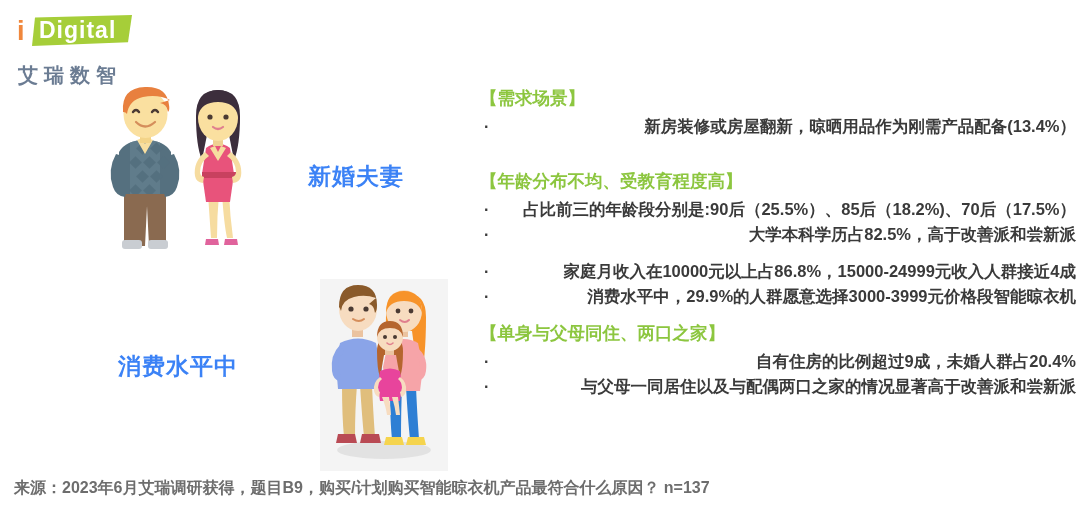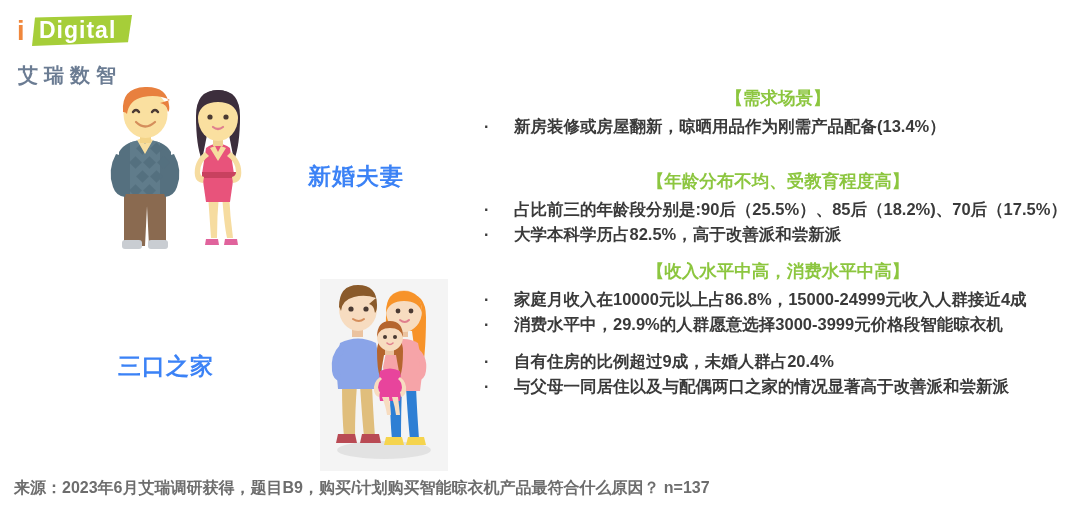--- a/index.html
+++ b/index.html
@@ -107,21 +107,20 @@
   .block.b1 { margin-bottom: 30px; }
   .block.b2 { margin-bottom: 12px; }
   .block.b3 { margin-bottom: 12px; }
   .block-title {
     color: #8CC63F;
     font-size: 17.5px;
     font-weight: 700;
     line-height: 24px;
     margin-bottom: 4px;
     letter-spacing: 0px;
-    text-align: center;
   }
   .bullet-row {
     display: flex;
     align-items: flex-start;
     line-height: 25px;
     font-size: 16.5px;
     font-weight: 700;
     color: #3a3a3a;
   }
   .bullet-dot {
@@ -130,20 +129,21 @@
     text-align: left;
     padding-left: 4px;
     font-size: 16px;
     line-height: 25px;
     color: #3a3a3a;
     box-sizing: border-box;
   }
   .bullet-text {
     flex: 1 1 auto;
     padding-left: 6px;
+    text-align: right;
   }
 
   
   #source {
     position: absolute;
     left: 14px;
     bottom: 9px;
     font-size: 16px;
     font-weight: 700;
     color: #6d6d6d;
@@ -288,21 +288,21 @@
     <rect x="65" y="66" width="9" height="10" fill="#EBC3A0"></rect>
     <ellipse cx="70" cy="58" rx="13" ry="14" fill="#F7DCC0"></ellipse>
     <path d="M57 58 q0 -16 13 -16 q13 0 13 16 q-2 -9 -13 -9 q-11 0 -13 9 z" fill="#B5652E"></path>
     <circle cx="65" cy="58" r="2" fill="#4A3A33"></circle>
     <circle cx="75" cy="58" r="2" fill="#4A3A33"></circle>
     <path d="M67 64 q3 3 6 0" stroke="#E07F8E" stroke-width="1.6" fill="none" stroke-linecap="round"></path>
   </g>
 </svg>
 
 <div class="persona-label" id="label-couple">新婚夫妻</div>
-<div class="persona-label" id="label-family">三口之家</div>
+<div class="persona-label" id="label-family">消费水平中</div>
 
 <div id="content">
 
   <div class="block b1">
     <div class="block-title">【需求场景】</div>
     <div class="bullet-row">
       <span class="bullet-dot">·</span>
       <span class="bullet-text">新房装修或房屋翻新，晾晒用品作为刚需产品配备(13.4%）</span>
     </div>
   </div>
@@ -313,32 +313,32 @@
       <span class="bullet-dot">·</span>
       <span class="bullet-text">占比前三的年龄段分别是:90后（25.5%）、85后（18.2%)、70后（17.5%）</span>
     </div>
     <div class="bullet-row">
       <span class="bullet-dot">·</span>
       <span class="bullet-text">大学本科学历占82.5%，高于改善派和尝新派</span>
     </div>
   </div>
 
   <div class="block b3">
-    <div class="block-title">【收入水平中高，消费水平中高】</div>
     <div class="bullet-row">
       <span class="bullet-dot">·</span>
       <span class="bullet-text">家庭月收入在10000元以上占86.8%，15000-24999元收入人群接近4成</span>
     </div>
     <div class="bullet-row">
       <span class="bullet-dot">·</span>
       <span class="bullet-text">消费水平中，29.9%的人群愿意选择3000-3999元价格段智能晾衣机</span>
     </div>
   </div>
 
   <div class="block">
+    <div class="block-title">【单身与父母同住、两口之家】</div>
     <div class="bullet-row">
       <span class="bullet-dot">·</span>
       <span class="bullet-text">自有住房的比例超过9成，未婚人群占20.4%</span>
     </div>
     <div class="bullet-row">
       <span class="bullet-dot">·</span>
       <span class="bullet-text">与父母一同居住以及与配偶两口之家的情况显著高于改善派和尝新派</span>
     </div>
   </div>
 

